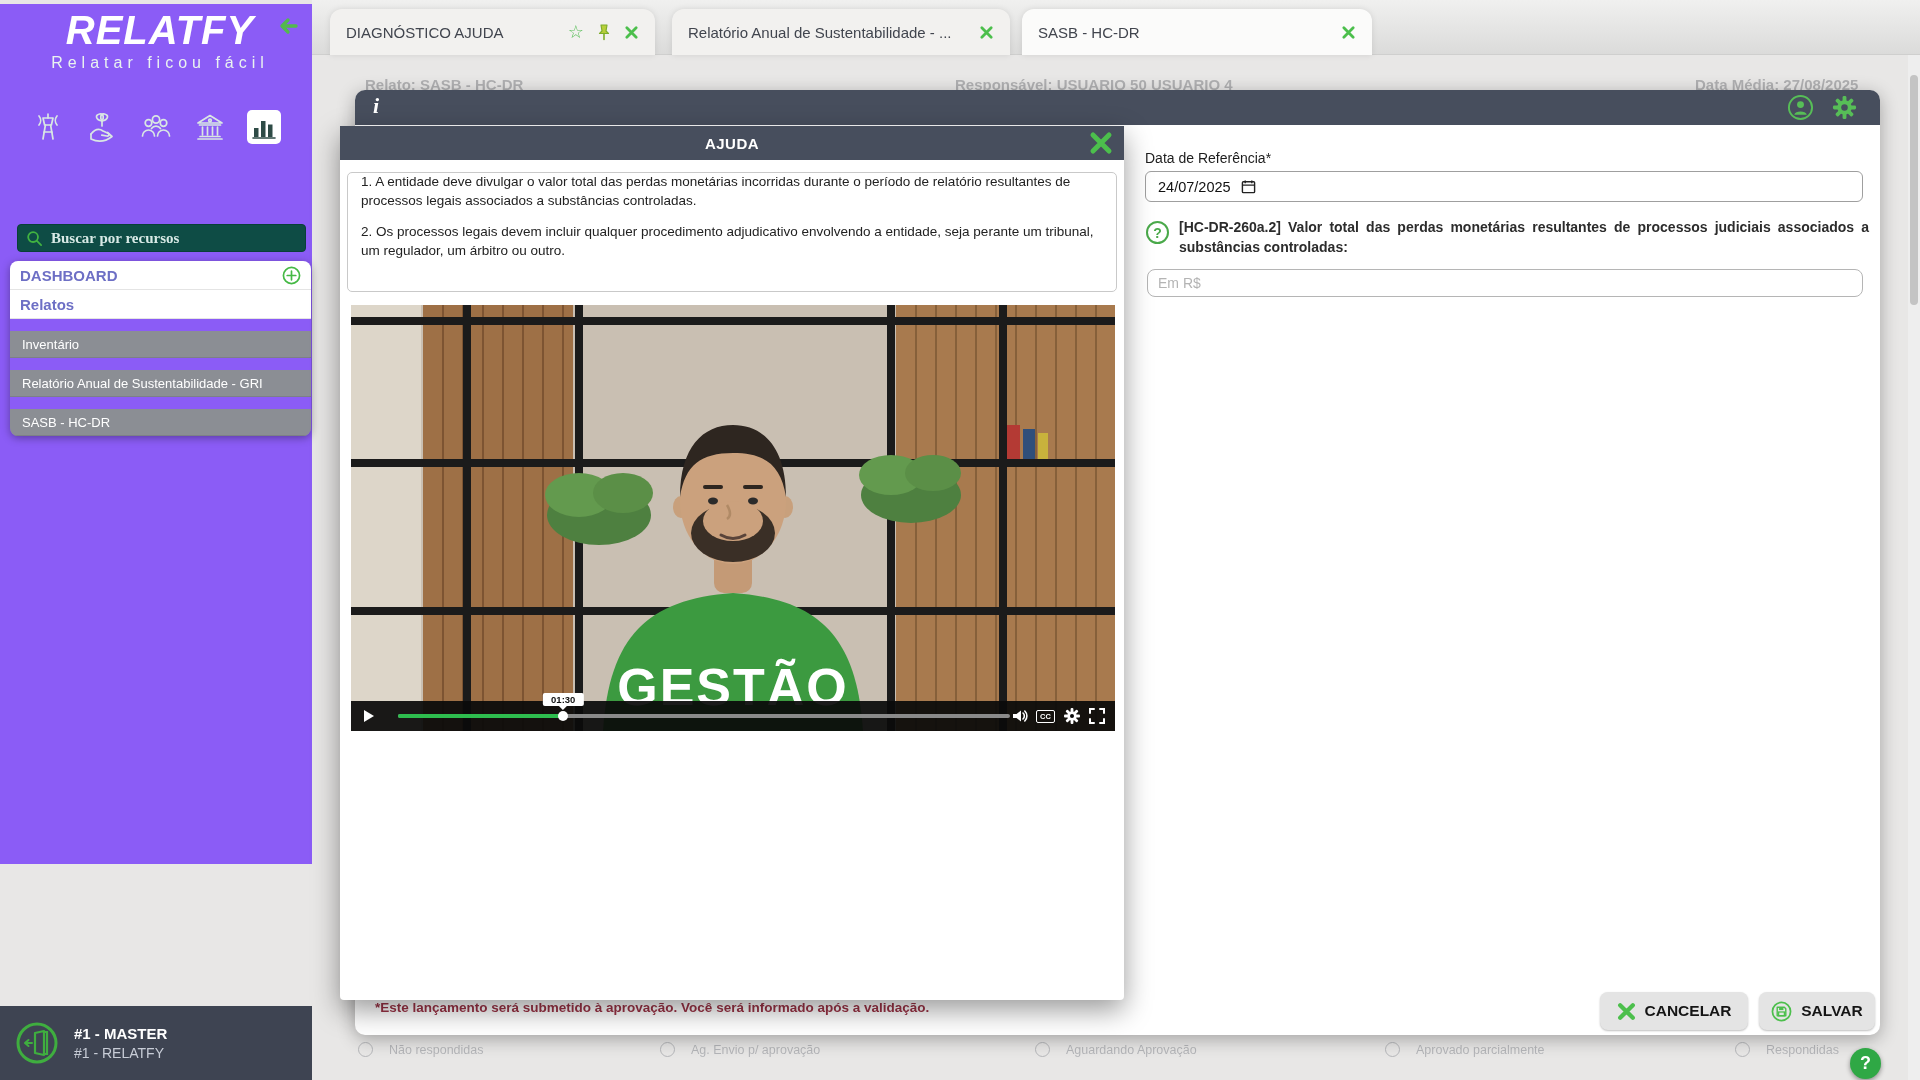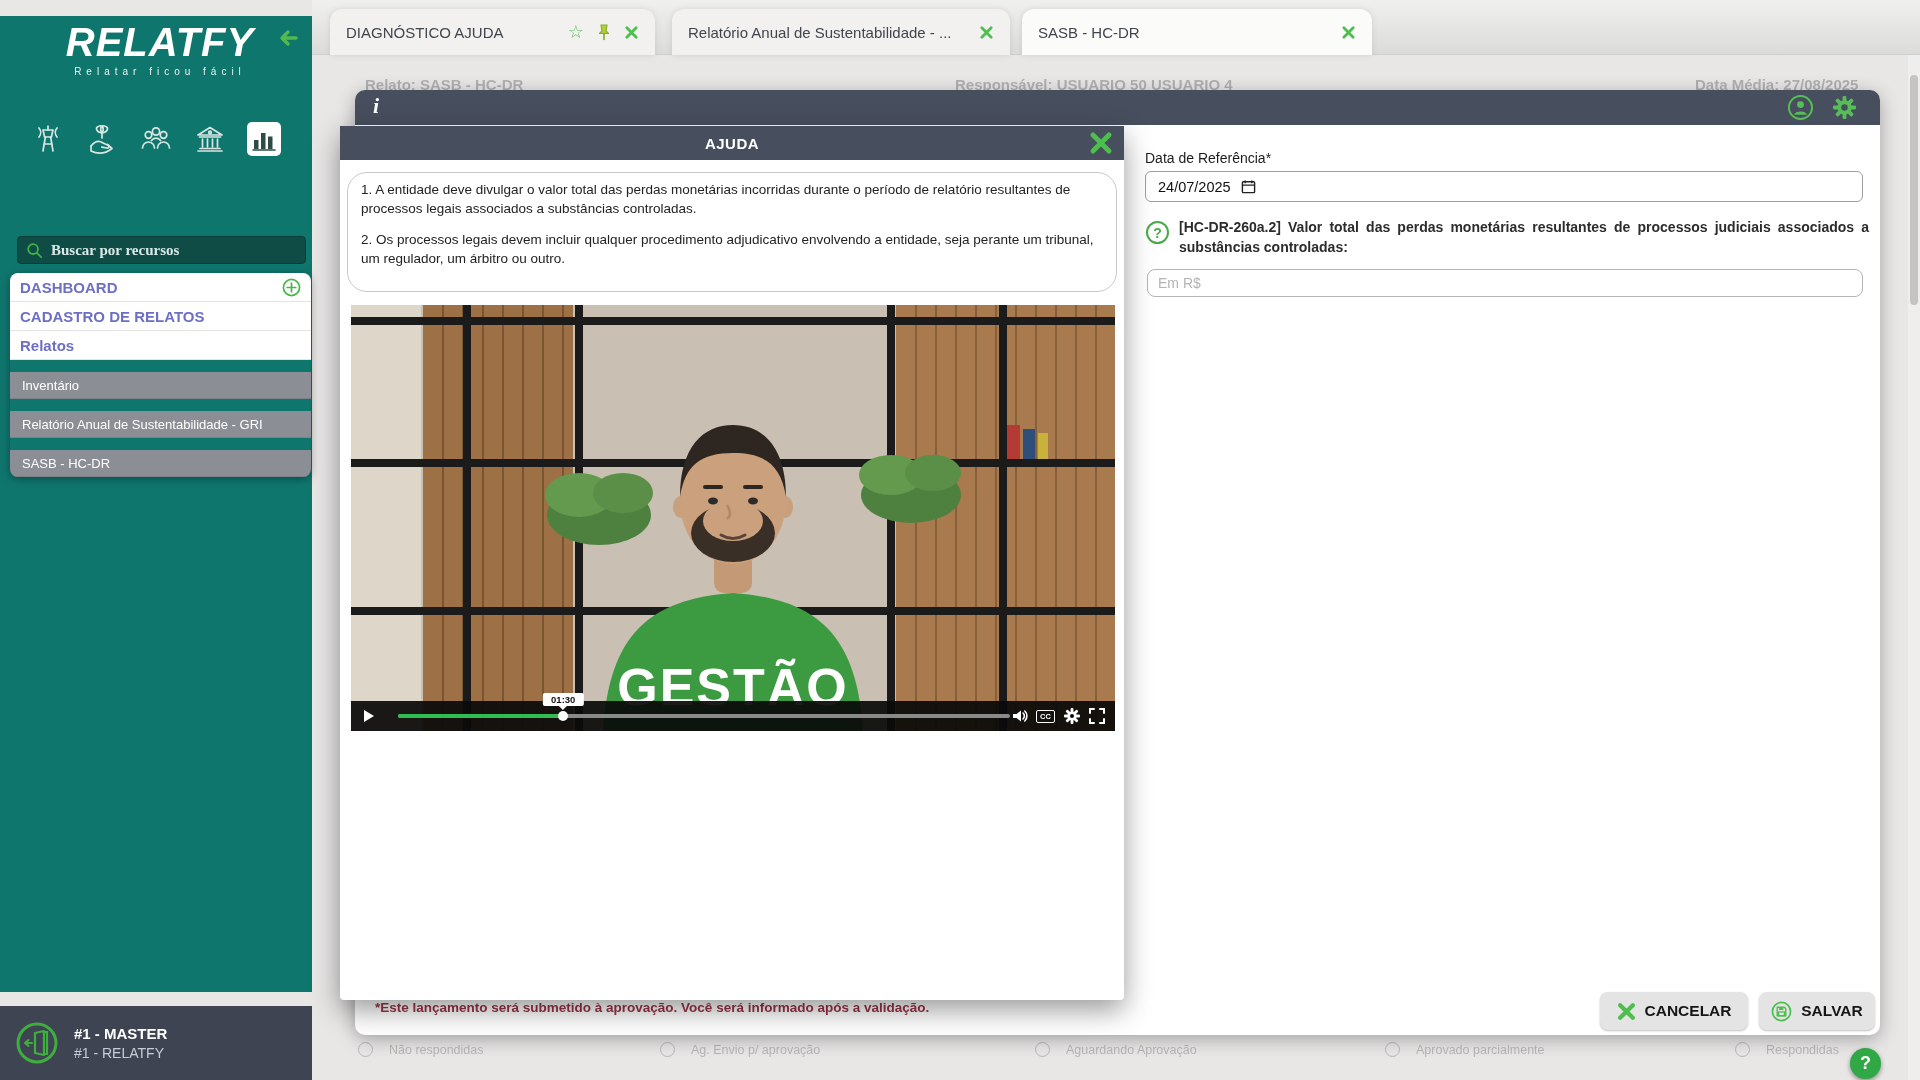--- a/index.html
+++ b/index.html
@@ -1,24 +1,24 @@
 <!DOCTYPE html>
 <html><head>
 <meta charset="utf-8">
 <style>
   * { margin:0; padding:0; box-sizing:border-box; }
   html,body { width:1920px; height:1080px; overflow:hidden; background:#e8e7e6;
     font-family:"Liberation Sans", sans-serif; }
 
   
-  .sidebar { position:absolute; left:0; top:16px; width:312px; height:976px; background:#0f766e; z-index:3; }
+  .sidebar { position:absolute; left:0; top:4px; width:312px; height:860px; background:#8b5cf6; z-index:3; }
   .logo { position:absolute; top:4px; left:40px; width:240px; text-align:center;
     font-size:40px; font-weight:800; color:#fff; letter-spacing:1px; font-style:italic; }
   .tagline { position:absolute; top:50px; left:40px; width:240px; text-align:center;
-    font-size:10px; letter-spacing:5px; color:#e9f3f0; }
+    font-size:16px; letter-spacing:5px; color:#e9f3f0; }
   .back-arrow { position:absolute; top:8px; right:8px; width:28px; height:28px; cursor:pointer; }
   .icon-row { position:absolute; top:100px; left:30px; width:252px; height:46px;
     display:flex; justify-content:space-between; align-items:center; }
   .side-ic { width:36px; height:36px; }
   .side-ic svg { stroke:#d9e7e3; fill:none; stroke-width:1.7; stroke-linecap:round; stroke-linejoin:round; }
   .searchbox { position:absolute; top:220px; left:17px; width:289px; height:28px;
     background:#0E4C45; border:1px solid #0a3f39; border-radius:4px;
     display:flex; align-items:center; gap:8px; padding:0 8px; }
   .searchbox input { background:transparent; border:none; outline:none; color:#d8eae6;
     font-size:15px; font-weight:600; width:230px; font-family:Liberation Serif, serif; }
@@ -76,21 +76,21 @@
     color:#151515; cursor:pointer; box-shadow:0 1px 2px rgba(0,0,0,.25); font-family:"Liberation Sans",sans-serif; }
 
   
   .modal { position:absolute; left:340px; top:126px; width:784px; height:874px; background:#fff;
     border-radius:4px; box-shadow:0 10px 28px rgba(0,0,0,.40); z-index:10; }
   .modal-header { position:absolute; top:0; left:0; right:0; height:34px; background:#474E5D;
     display:flex; align-items:center; justify-content:center; color:#fff; font-weight:700;
     font-size:15px; letter-spacing:.5px; }
   .modal-close { position:absolute; right:11px; top:5px; width:24px; height:24px; cursor:pointer; }
   .help-textbox { position:absolute; left:7px; top:46px; width:770px; height:120px;
-    border:1.5px solid #c9c9c9; border-radius:20px; padding:8px 13px; font-size:13.5px;
+    border:1.5px solid #c9c9c9; border-radius:5px; padding:0 13px; font-size:13.5px;
     color:#222; line-height:1.38; }
   .help-textbox p + p { margin-top:13px; }
   .video { position:absolute; left:11px; top:179px; width:764px; height:426px; background:#000; overflow:hidden; }
   .vbar { position:absolute; left:0; right:0; bottom:0; height:30px; background:rgba(10,10,10,.93); }
   .play-tri { position:absolute; left:13px; top:9px; width:0; height:0;
     border-top:6px solid transparent; border-bottom:6px solid transparent; border-left:10px solid #fff; cursor:pointer; }
   .track { position:absolute; left:47px; top:13px; width:612px; height:4px; background:#8a8a8a; border-radius:2px; cursor:pointer; }
   .track .played { position:absolute; left:0; top:0; height:4px; background:#2EBD4E; border-radius:2px; }
   .playhead { position:absolute; top:-3px; width:10px; height:10px; border-radius:50%; background:#fff; margin-left:-5px; }
   .ttip { position:absolute; top:-21px; transform:translateX(-50%); background:#fff; color:#111;
@@ -181,23 +181,20 @@
 
   <div class="menu-panel">
     <div class="mrow">
       <span>DASHBOARD</span>
       <svg width="19" height="19" viewBox="0 0 20 20">
           <circle cx="10" cy="10" r="8.5" fill="none" stroke="#45B945" stroke-width="1.8"></circle>
           <path d="M10 5.5 v9 M5.5 10 h9" stroke="#45B945" stroke-width="1.8" stroke-linecap="round"></path>
         </svg>
     </div>
     <div class="mrow">
-      <span>CADASTRO DE RELATOS</span>
-    </div>
-    <div class="mrow">
       <span>Relatos</span>
     </div>
     <div class="srow">
       <span>Inventário</span>
     </div>
     <div class="srow">
       <span>Relatório Anual de Sustentabilidade - GRI</span>
     </div>
     <div class="srow">
       <span>SASB - HC-DR</span>

